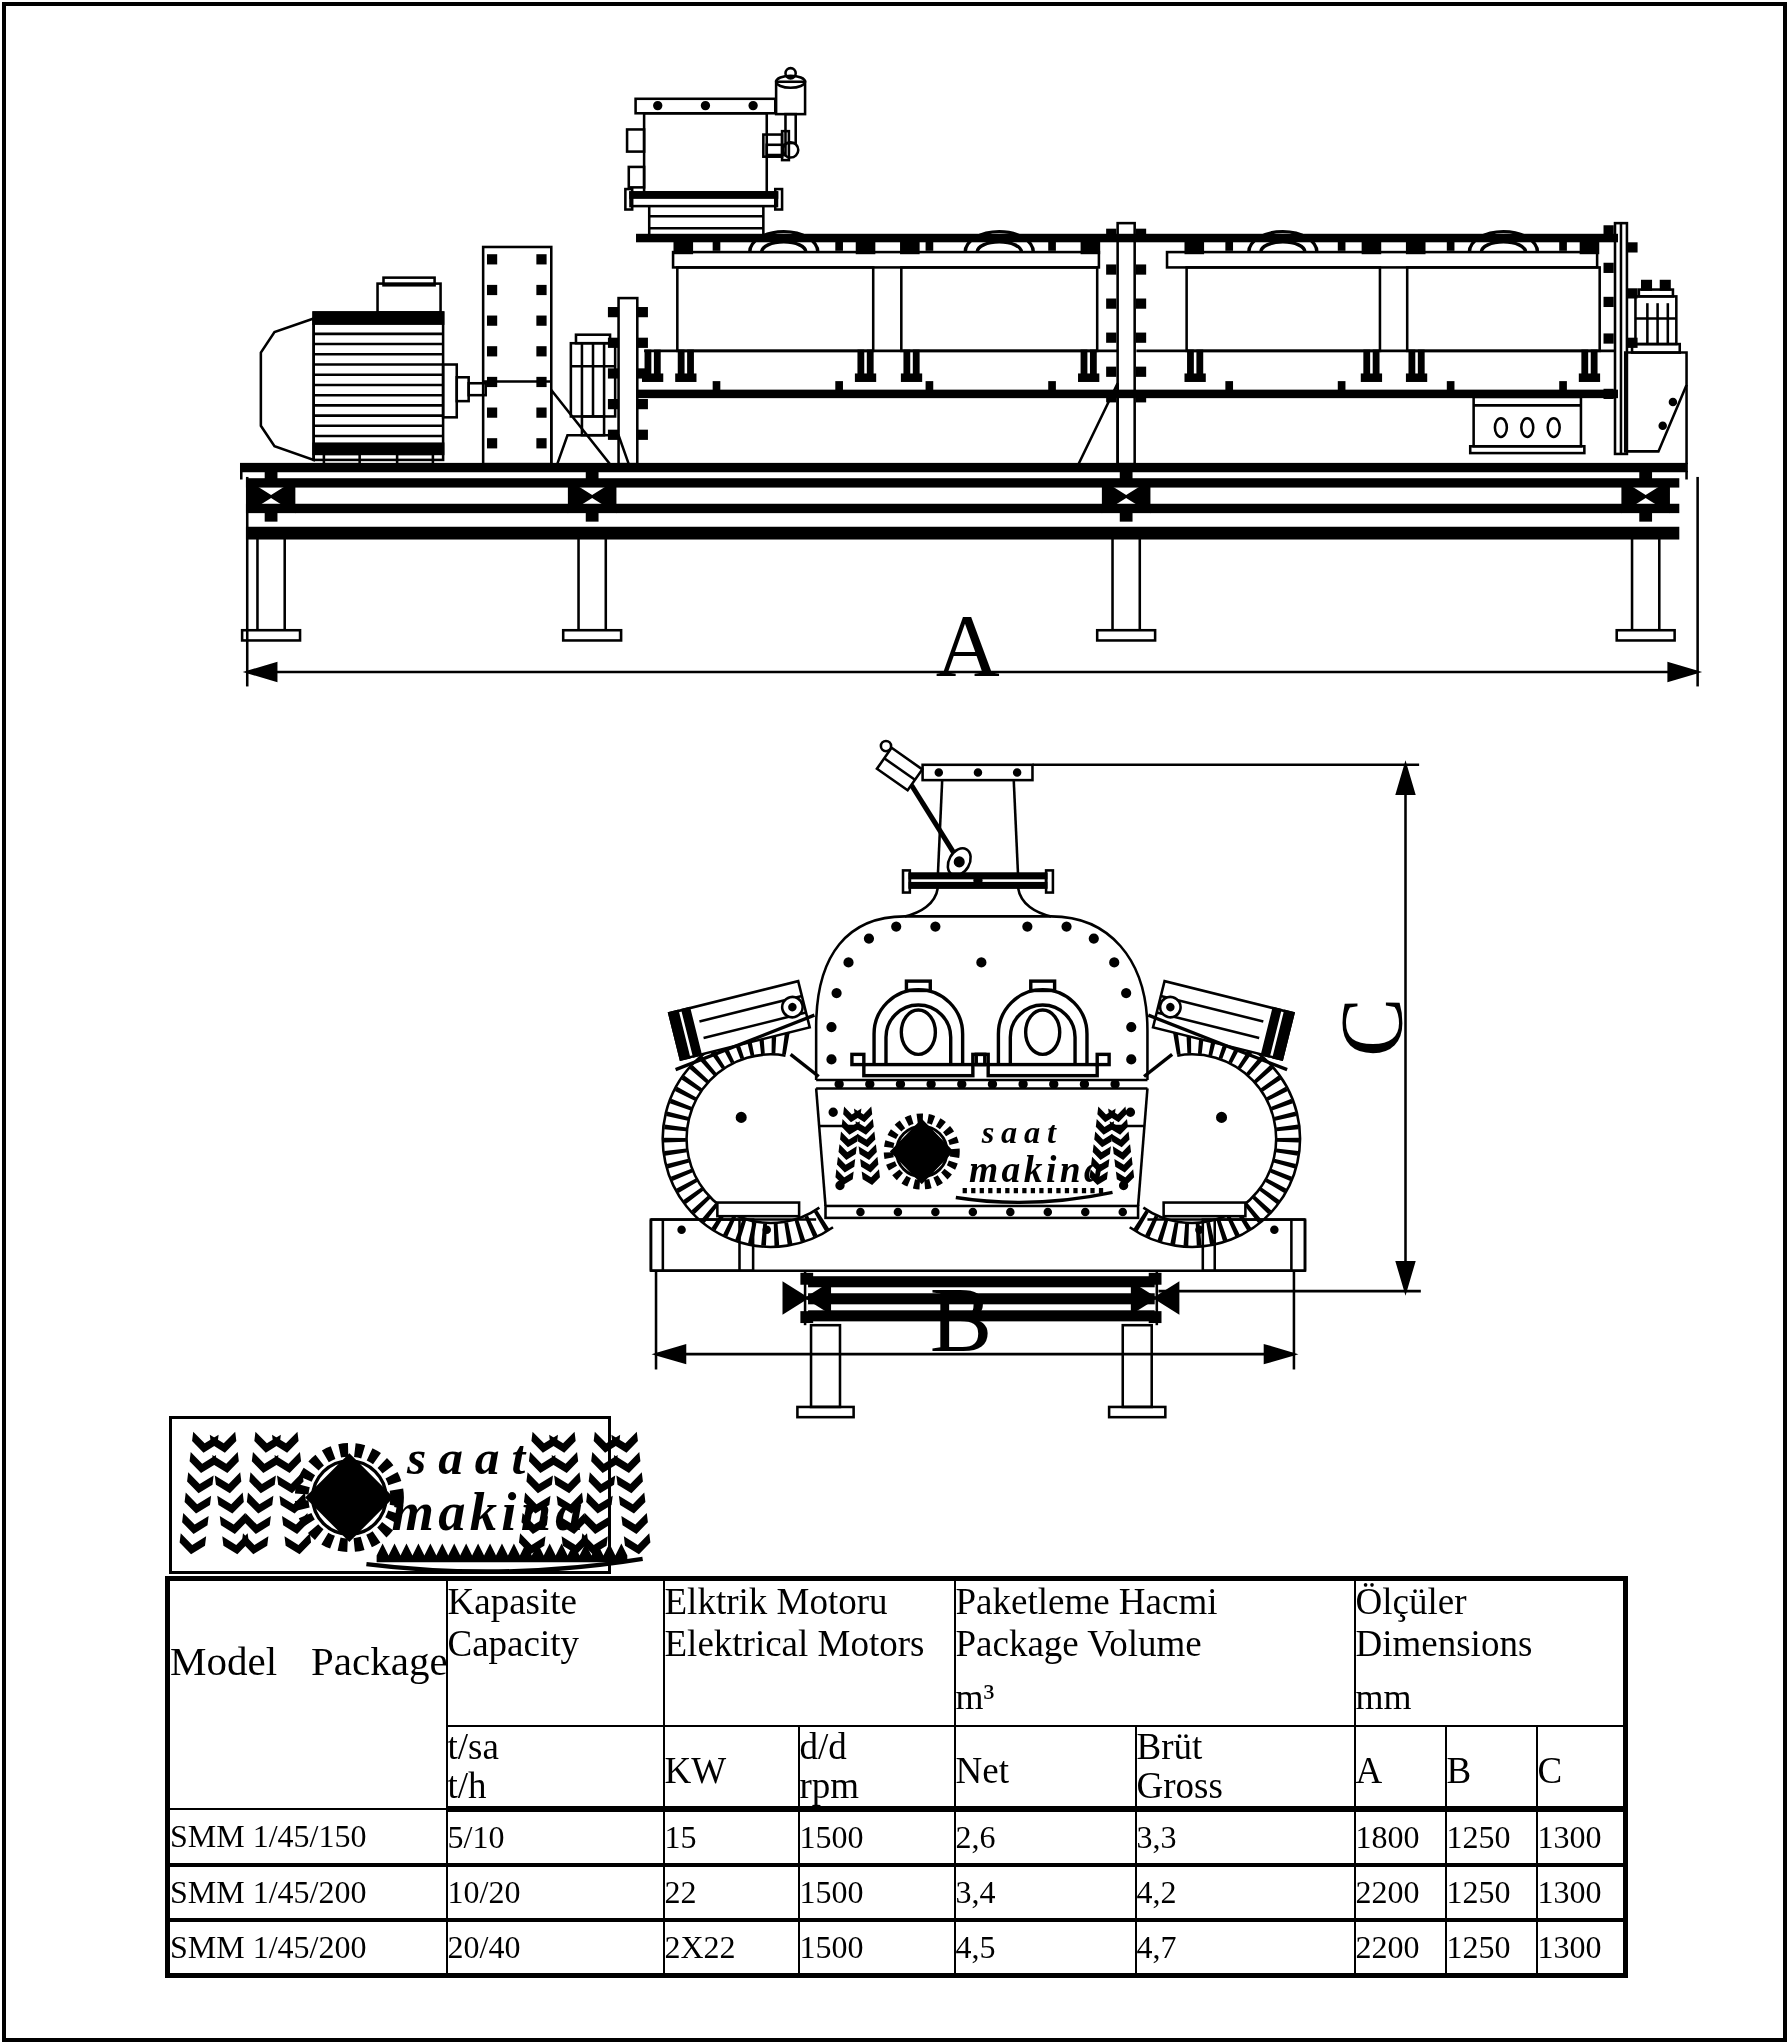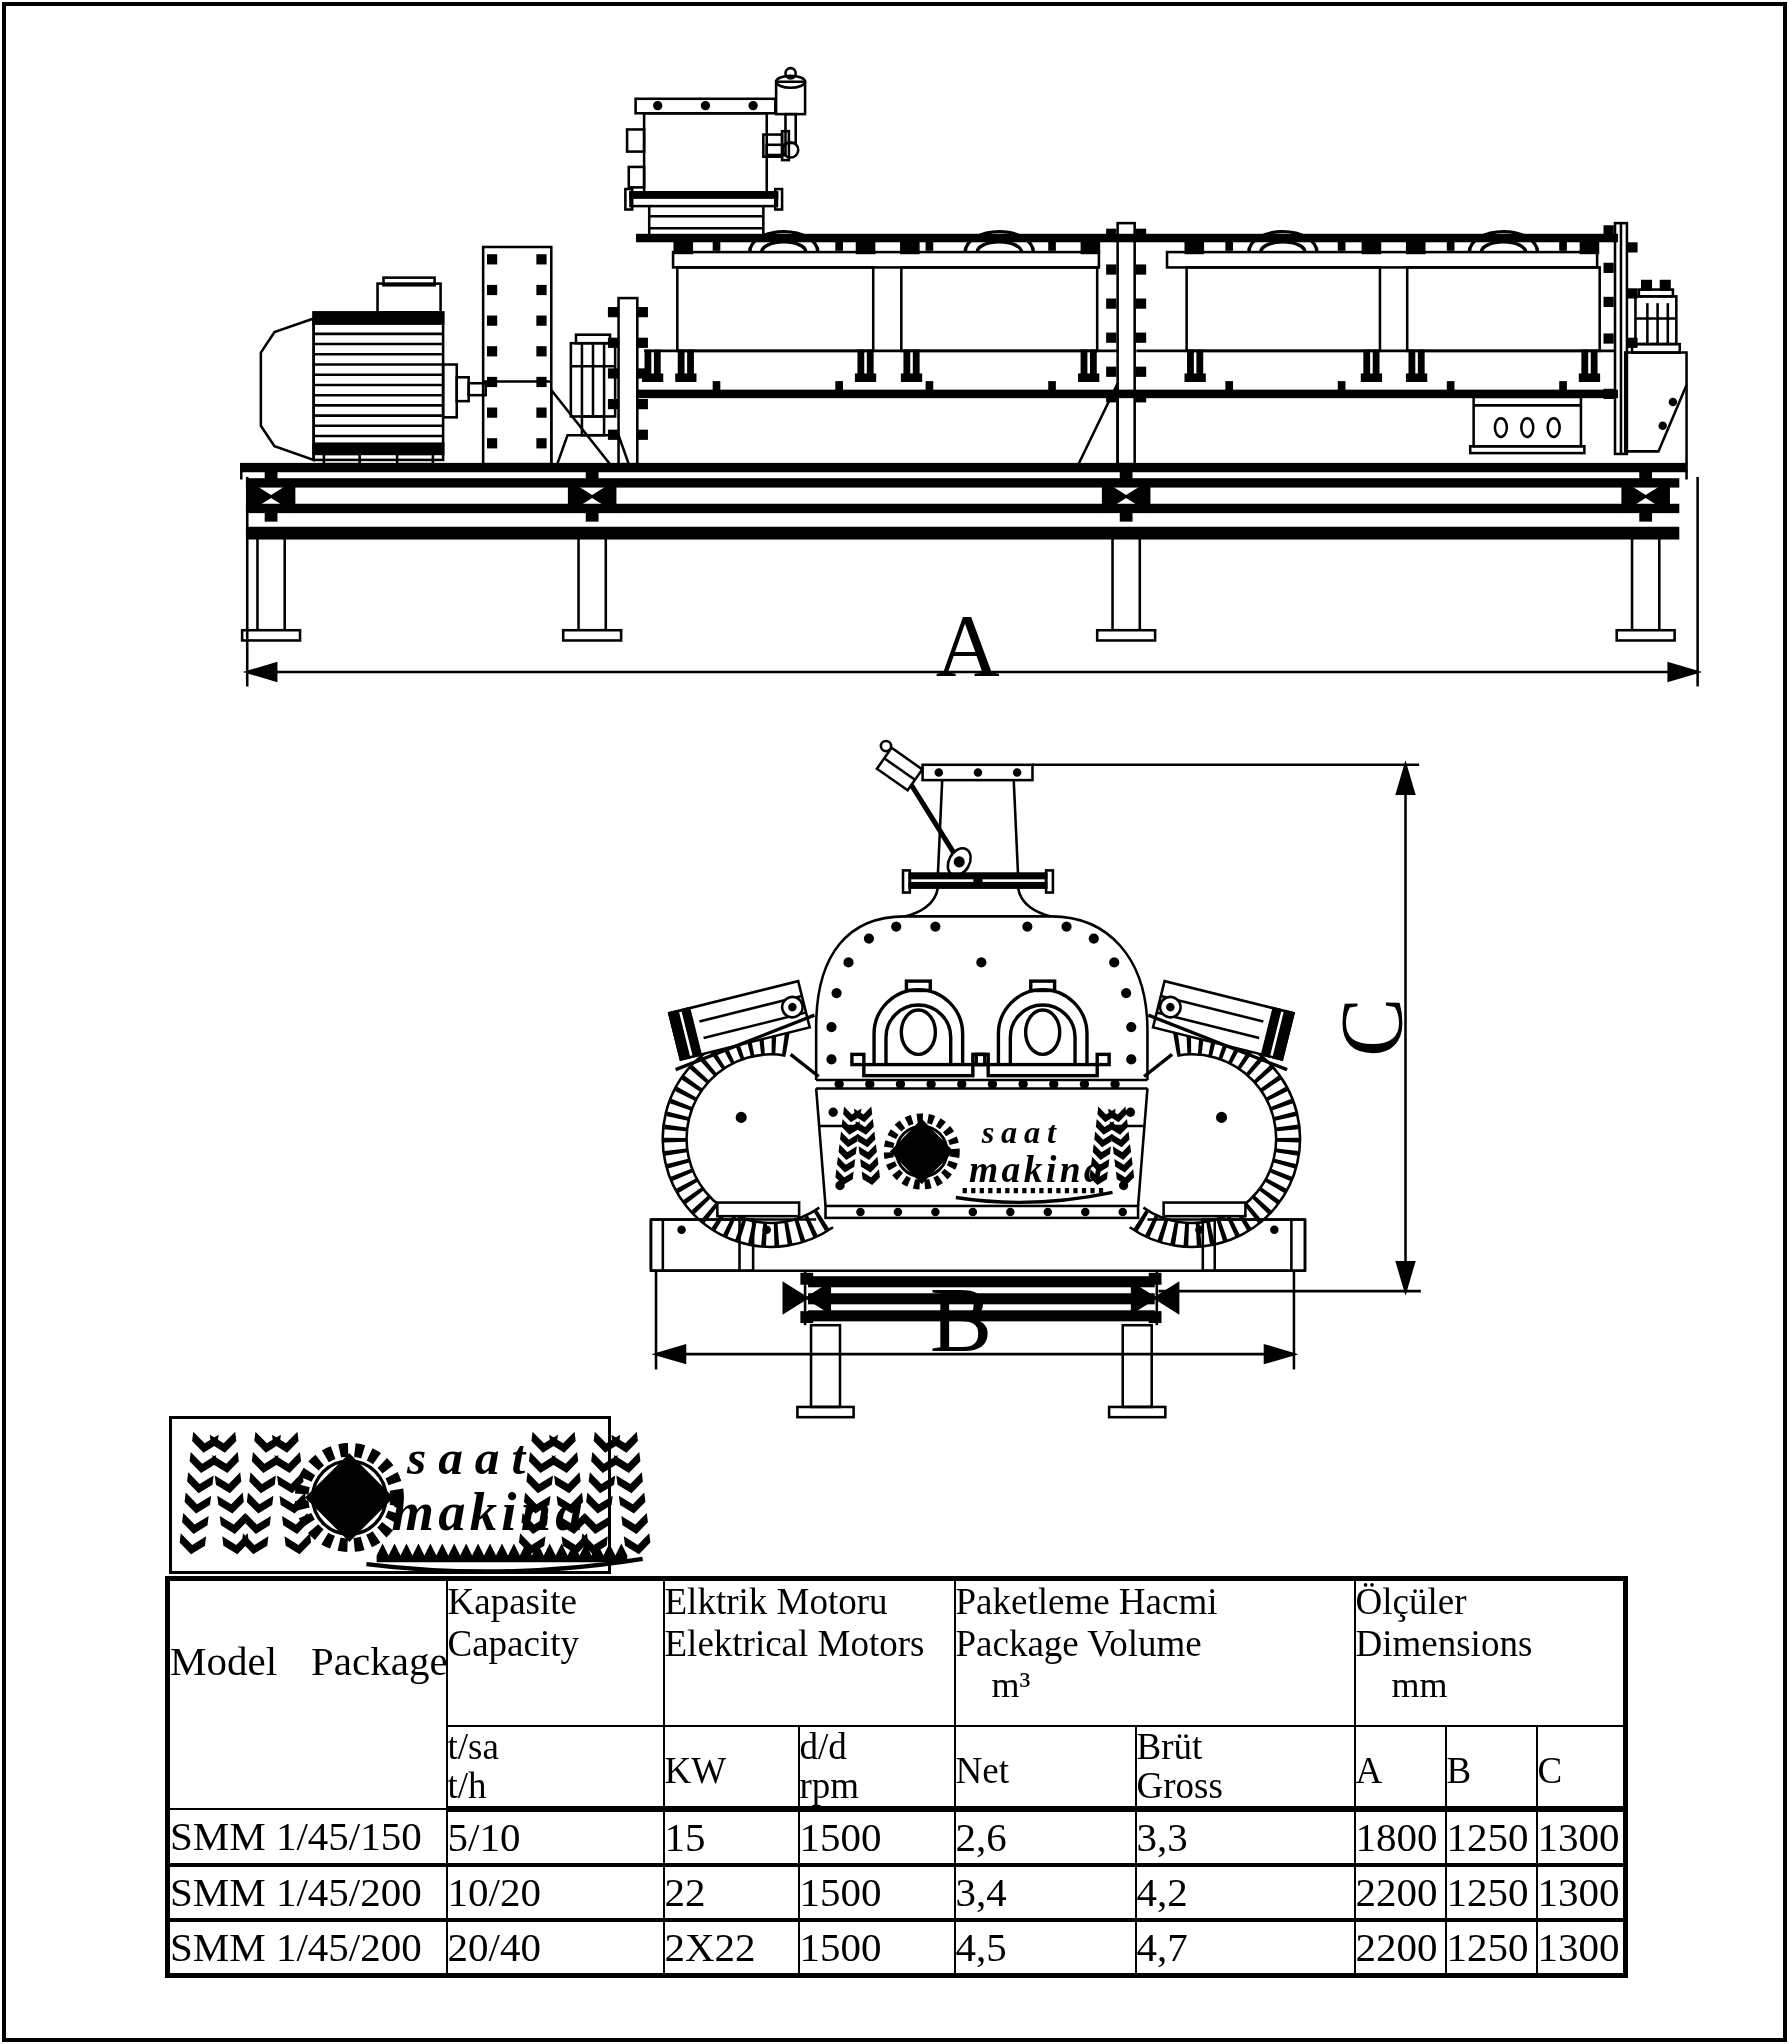--- a/index.html
+++ b/index.html
@@ -16,26 +16,26 @@
   
   .spec-wrap{position:absolute;left:165px;top:1576px;}
   table.spec{border-collapse:collapse;table-layout:fixed;width:1462px;background:#fff;border:5.1px solid #000;}
   table.spec td{border:2.6px solid #000;vertical-align:top;padding:0;color:#000;}
   tr.h1row{height:147px;}
   tr.h2row{height:83px;}
   tr.drow{height:53px;}
   tr.h2row td{border-bottom:6.8px solid #000;}
   tr.drow td{border-bottom:4.3px solid #000;}
   .ghead{font-size:37px;line-height:1.13;padding-top:20.4px;}
-  .gunit{font-size:36px;padding-left:36px;}
+  .gunit{font-size:36px;margin-top:12px;}
   .model-cell{font-size:41px;}
   .model-cell .inner{display:flex;justify-content:flex-start;padding-top:56px;gap:34px;}
   .sub{font-size:37px;line-height:1.08;padding-top:12px;}
   .sub.one{padding-top:24px;}
-  tr.drow td{font-size:41px;line-height:51px;vertical-align:middle;}
+  tr.drow td{font-size:32px;line-height:51px;vertical-align:middle;}
   td.mname{text-align:left;padding-left:6.8px;}
 </style>
 </head>
 <body>
 
 <div class="frame"></div>
 
 <svg class="drawing" width="1789" height="2044" viewBox="0 0 2100 2400">
   <defs>
     <rect id="bsq" width="9" height="9" fill="#000"></rect>

